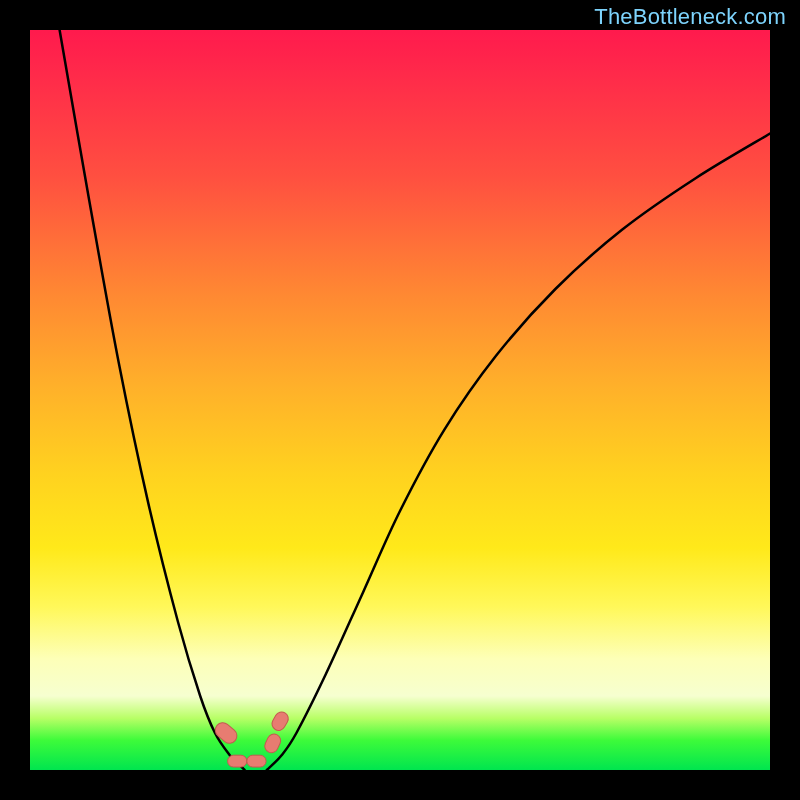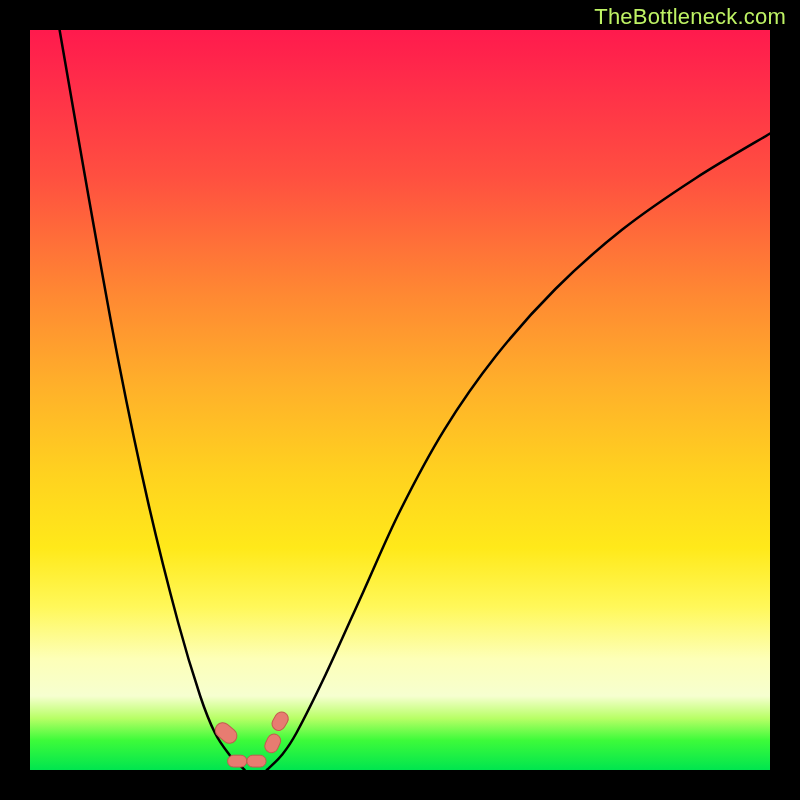--- a/index.html
+++ b/index.html
@@ -14,21 +14,21 @@
   .frame {
     position: relative;
     width: 800px;
     height: 800px;
     background: #000;
   }
   .attribution {
     position: absolute;
     top: 4px;
     right: 14px;
-    color: #bef264;
+    color: #7dd3fc;
     font-size: 22px;
     font-weight: 500;
     letter-spacing: 0.2px;
     z-index: 10;
   }
   .plot-area {
     position: absolute;
     left: 30px;
     top: 30px;
     width: 740px;

